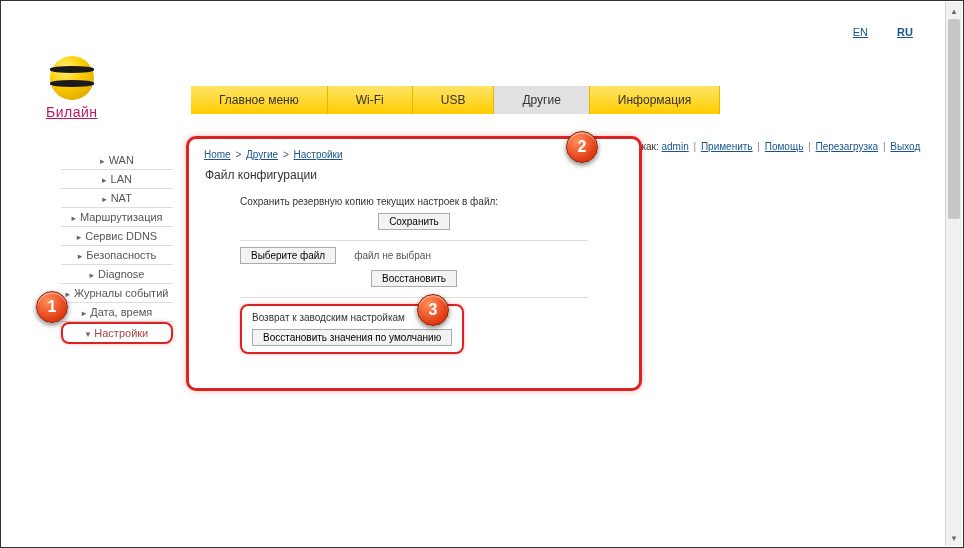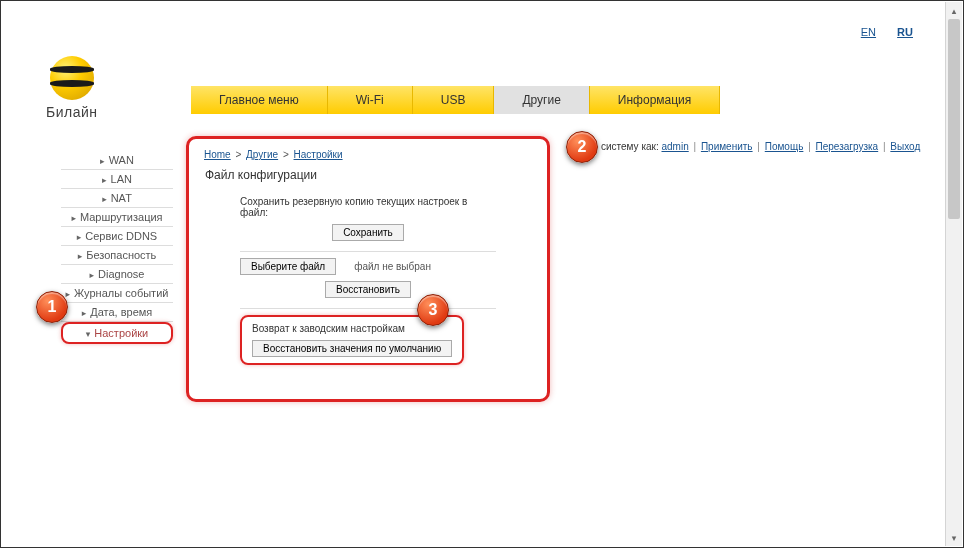--- a/index.html
+++ b/index.html
@@ -1,44 +1,44 @@
 <!DOCTYPE html>
 <html><head>
 <meta charset="utf-8">
 <style>
 * { box-sizing: border-box; margin: 0; padding: 0; }
 body { font-family: Verdana, Arial, sans-serif; font-size: 11px; background: #fff; color: #333; }
 .container { width: 964px; height: 548px; border: 1px solid #333; position: relative; background: #fff; overflow: hidden; }
 
 .lang-bar { position: absolute; top: 25px; right: 50px; font-size: 11px; }
-.lang-bar a { color: #1a5490; text-decoration: underline; margin-left: 18px; cursor: pointer; }
+.lang-bar a { color: #1a5490; text-decoration: underline; margin-left: 26px; cursor: pointer; }
 .lang-bar a.active { font-weight: bold; }
 
 .logo { position: absolute; top: 55px; left: 45px; text-align: center; }
 .logo-circle { width: 44px; height: 44px; border-radius: 50%; background: radial-gradient(circle at 35% 30%, #fff27a, #ffcc00 40%, #d19b00 100%); margin: 0 auto 4px; position: relative; }
 .logo-circle::before, .logo-circle::after { content: ''; position: absolute; left: 0; right: 0; height: 7px; background: #1a1a1a; border-radius: 50%/40%; }
 .logo-circle::before { top: 10px; }
 .logo-circle::after { top: 24px; }
-.logo-text { font-size: 14px; color: #404040; letter-spacing: 0.5px; }
+.logo-text { font-size: 14px; color: #be185d; letter-spacing: 0.5px; text-decoration: underline; }
 
 .top-nav { position: absolute; top: 85px; left: 190px; display: flex; }
 .top-nav .tab { padding: 7px 28px; font-size: 12px; color: #333; cursor: pointer; background: linear-gradient(#ffe466, #ffcc00); border-right: 1px solid #e8b800; }
 .top-nav .tab.active { background: #e1e1e1; }
 
 .status-bar { position: absolute; top: 140px; left: 600px; right: 40px; font-size: 10px; text-align: left; }
 .status-bar a { color: #1a5490; text-decoration: underline; cursor: pointer; }
 .status-bar .sep { color: #888; margin: 0 2px; }
 
 .sidebar { position: absolute; top: 150px; left: 60px; width: 112px; }
 .sidebar .item { padding: 3px 4px; font-size: 11px; border-bottom: 1px solid #ddd; cursor: pointer; color: #555; white-space: nowrap; overflow: hidden; text-align: center; }
 .sidebar .item::before { content: '▸'; font-size: 9px; margin-right: 4px; color: #666; }
 .sidebar .item.sel { border: 2px solid #d22; border-radius: 8px; padding: 3px 6px; color: #a44; box-shadow: 0 0 4px rgba(210,30,30,0.3); background: #fff; }
 .sidebar .item.sel::before { content: '▾'; margin-right: 4px; }
 
-.main { position: absolute; top: 135px; left: 185px; width: 364px; border: 3px solid #d22; border-radius: 10px; padding: 10px 15px 18px; box-shadow: 0 0 6px rgba(210,30,30,0.3); background: #fff; }
+.main { position: absolute; top: 135px; left: 185px; width: 456px; border: 3px solid #d22; border-radius: 10px; padding: 10px 15px 18px; box-shadow: 0 0 6px rgba(210,30,30,0.3); background: #fff; }
 .breadcrumb { font-size: 10px; margin-bottom: 8px; }
 .breadcrumb a { color: #1a5490; text-decoration: underline; cursor: pointer; }
 .breadcrumb .gt { color: #555; margin: 0 2px; }
 .page-title { font-weight: normal; font-size: 12px; margin: 6px 0 14px 1px; }
 .section { margin: 0 36px 6px; padding-bottom: 10px; border-bottom: 1px solid #ddd; }
 .section:last-child { border-bottom: none; }
 .section-label { font-size: 10px; margin-bottom: 6px; }
 .btn { font-size: 10px; padding: 2px 10px; background: #f3f3f3; border: 1px solid #aaa; border-radius: 0; cursor: pointer; }
 .center { text-align: center; }
 .file-row { display: flex; align-items: center; gap: 18px; margin-bottom: 6px; }

